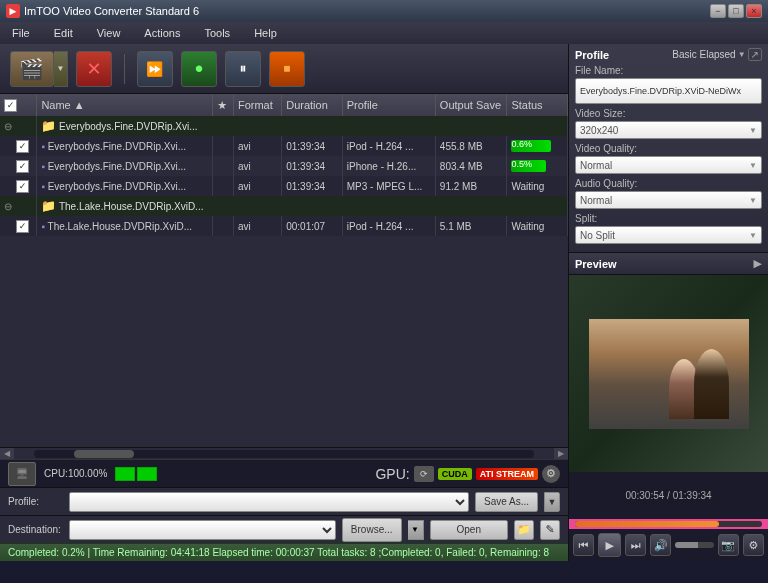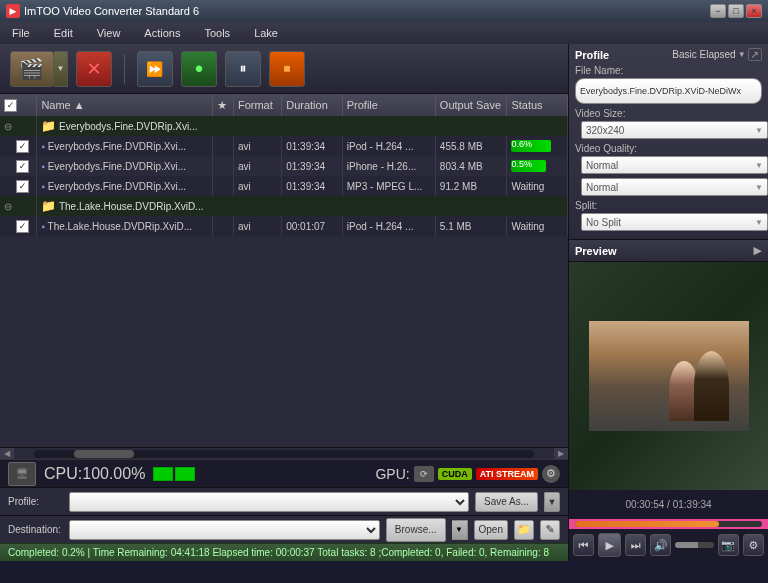--- a/index.html
+++ b/index.html
@@ -133,21 +133,21 @@
     
     .bottom-bar {
       background: #1a1a2a;
       height: 28px;
       display: flex;
       align-items: center;
       padding: 0 8px;
       border-top: 1px solid #333;
       gap: 8px;
     }
-    .cpu-label { color: #ccc; font-size: 16px; }
+    .cpu-label { color: #ccc; font-size: 10px; }
     .cpu-bars { display: flex; gap: 2px; }
     .cpu-bar { width: 20px; height: 14px; background: #00cc00; border: 1px solid #00aa00; }
     .gpu-section { margin-left: auto; display: flex; align-items: center; gap: 4px; }
     .gpu-label { color: #ccc; font-size: 14px; }
     .cuda-badge {
       background: #76b900; color: #000; font-size: 9px; font-weight: bold;
       padding: 1px 4px; border-radius: 2px;
     }
     .ati-badge {
       background: linear-gradient(to right, #cc0000, #ee4400); color: #fff;
@@ -189,21 +189,21 @@
       font-size: 9px; cursor: pointer; color: #333;
       display: flex; align-items: center; justify-content: center;
     }
     .browse-btn {
       height: 24px; padding: 0 8px;
       background: linear-gradient(to bottom, #ddd, #bbb);
       border: 1px solid #888; border-radius: 2px;
       font-size: 10px; cursor: pointer; color: #333;
     }
     .open-btn {
-      height: 20px; padding: 0 4px;
+      height: 20px; padding: 0 26px;
       background: linear-gradient(to bottom, #ddd, #bbb);
       border: 1px solid #888; border-radius: 2px;
       font-size: 10px; cursor: pointer; color: #333;
     }
     .folder-btn {
       width: 20px; height: 20px;
       background: linear-gradient(to bottom, #ddd, #bbb);
       border: 1px solid #888; border-radius: 2px;
       font-size: 11px; cursor: pointer; color: #333;
       display: flex; align-items: center; justify-content: center;
@@ -250,31 +250,30 @@
       display: flex; align-items: center; gap: 2px;
       color: #ccc; font-size: 10px; cursor: pointer;
     }
     .expand-arrow { font-size: 8px; color: #aaa; }
 
     .field-row { margin-bottom: 4px; }
     .field-label { color: #bbb; font-size: 10px; margin-bottom: 2px; }
     .field-input {
       width: 100%; height: 18px;
       background: linear-gradient(to bottom, #fff, #e8e8e8);
-      border: 1px solid #888; border-radius: 9px;
+      border: 1px solid #888; border-radius: 2px;
       font-size: 10px; color: #333; padding: 12px 4px;
     }
     .field-select {
       width: 100%; height: 18px;
       background: linear-gradient(to bottom, #fff, #e8e8e8);
       border: 1px solid #888; border-radius: 2px;
       font-size: 10px; color: #555; padding: 0 4px;
       display: flex; align-items: center; justify-content: space-between;
       cursor: pointer;
-      margin-left: 6px;
     }
     .field-select-text { color: #555; }
     .field-select-arrow { color: #888; font-size: 8px; }
 
     
     .preview-section {
       flex: 1;
       background: #ec4899;
       display: flex;
       flex-direction: column;
@@ -314,21 +313,21 @@
     }
     .video-figure2 {
       position: absolute; bottom: 10px; right: 50px;
       width: 30px; height: 60px;
       background: linear-gradient(180deg, #f0d0b0 0%, #8a6050 40%, #4a3020 100%);
       border-radius: 50% 50% 0 0;
     }
 
     .preview-time {
       background: #1a1a2a; text-align: center;
-      color: #aaa; font-size: 10px; padding: 9px 0;
+      color: #aaa; font-size: 10px; padding: 18px 0;
     }
     .preview-progress-bar {
       height: 6px; background: #333; margin: 2px 6px;
       border-radius: 3px; position: relative;
     }
     .preview-progress-fill {
       height: 100%; background: linear-gradient(to right, #e07020, #f09030);
       border-radius: 3px; width: 77%;
     }
     .preview-controls {
@@ -381,21 +380,21 @@
     <div class="tb-btn" style="background: linear-gradient(to bottom, #e57373, #c62828);">×</div>
   </div>
 </div>
 
 <div class="menu-bar">
   <span class="menu-item">File</span>
   <span class="menu-item">Edit</span>
   <span class="menu-item">View</span>
   <span class="menu-item">Actions</span>
   <span class="menu-item">Tools</span>
-  <span class="menu-item">Lake</span>
+  <span class="menu-item">Help</span>
 </div>
 
 <div class="main-container">
 
   <div class="left-panel">
 
     <div class="toolbar">
       <div style="position:relative; display:flex; align-items:center;">
         <div class="tool-btn add-btn" style="width:44px;">
           <span style="font-size:20px; color:#e8c870;">🎬</span>
@@ -611,20 +610,21 @@
 
       <div class="field-row">
         <div class="field-label">Video Quality:</div>
         <div class="field-select">
           <span class="field-select-text">Normal</span>
           <span class="field-select-arrow">▼</span>
         </div>
       </div>
 
       <div class="field-row">
+        <div class="field-label">Audio Quality:</div>
         <div class="field-select">
           <span class="field-select-text">Normal</span>
           <span class="field-select-arrow">▼</span>
         </div>
       </div>
 
       <div class="field-row">
         <div class="field-label">Split:</div>
         <div class="field-select">
           <span class="field-select-text">No Split</span>

